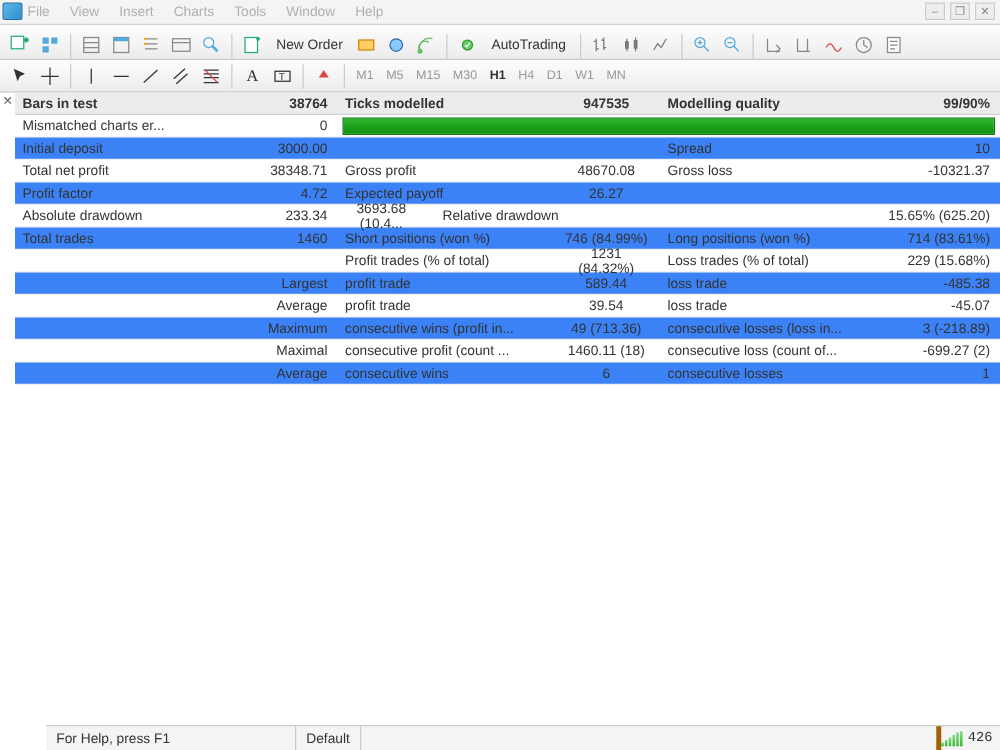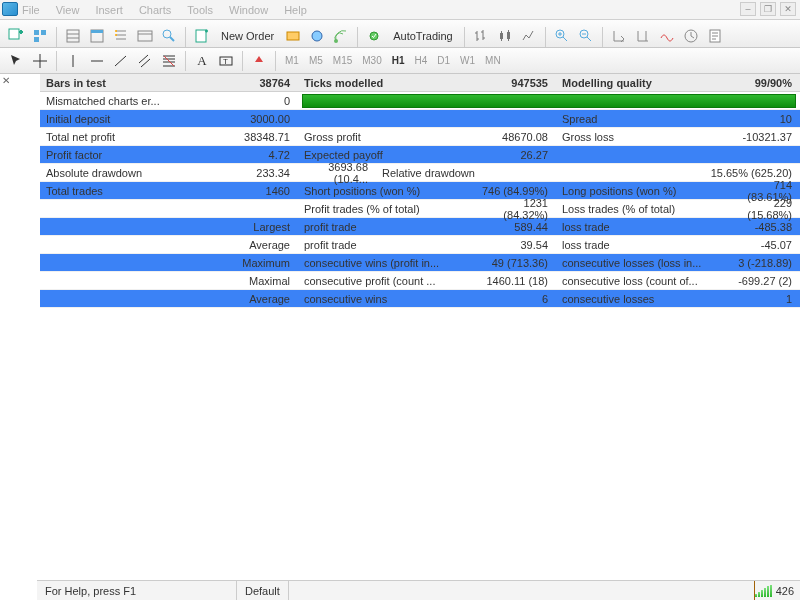--- a/index.html
+++ b/index.html
@@ -67,44 +67,44 @@
   .timebar .tf { margin:0 5px; color:#999; }
   .timebar .tf.active { color:#333; font-weight:bold; }
   .close-x {
     position:absolute; left:2px; top:75px;
     width:10px; height:10px; font-size:10px; color:#666; cursor:pointer;
   }
   .report {
     position:absolute; top:74px; left:12px; right:0;
     font-size:11px;
   }
-  .row { display:flex; height:18px; align-items:center; border-bottom:1px solid #f0f0f0;margin-left:28px;}
+  .row { display:flex; height:18px; align-items:center; border-bottom:1px solid #f0f0f0;}
   .row.head { background:#ececec; font-weight:bold; border-bottom:1px solid #d0d0d0;}
   .row.alt { background:#3b82f6;}
   .c1 { width:180px; padding-left:6px;}
   .c1r { width:78px; text-align:right; padding-right:8px;}
   .c2 { width:180px; padding-left:6px;}
-  .c2r { width:78px; text-align:right; padding-right:8px;}
+  .c2r { width:78px; text-align:center; padding-right:8px;}
   .c3 { width:180px; padding-left:6px;}
   .c3r { flex:1; text-align:right; padding-right:8px;}
   .progress {
     flex:1; height:14px; margin:0 4px;
     background: linear-gradient(#2fb82f,#0e8f0e);
     border:1px solid #0a7a0a;
   }
   .statusbar {
     position:absolute; bottom:0; left:0; right:0;
     height:20px; background:#f4f4f4; border-top:1px solid #ccc;
     display:flex; align-items:center; font-size:11px; color:#333;margin-left:37px;
   }
   .statusbar .cell { padding:0 8px; border-right:1px solid #ccc; height:100%; display:flex; align-items:center;}
   .statusbar .cell:first-child { width:200px;}
   .statusbar .conn {
     margin-left:auto; padding-right:6px; display:flex; align-items:center; gap:4px;
-    border-left:1px solid #a16207; height:100%;
+    border-left:4px solid #a16207; height:100%;font-family:Liberation Mono, monospace;
   }
   .sigbars { display:flex; align-items:flex-end; gap:1px; height:12px;}
   .sigbars i { width:2px; background:linear-gradient(#7de07d,#2fb82f);}
   .sigbars i:nth-child(1){height:3px;} .sigbars i:nth-child(2){height:5px;}
   .sigbars i:nth-child(3){height:7px;} .sigbars i:nth-child(4){height:9px;}
   .sigbars i:nth-child(5){height:11px;} .sigbars i:nth-child(6){height:12px;}
 </style>
 </head>
 <body>
 

